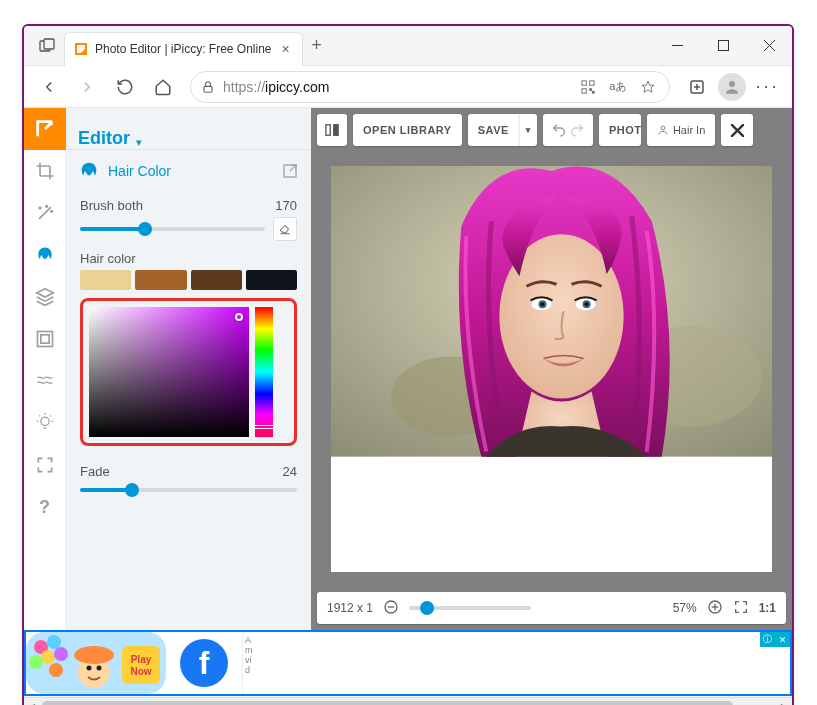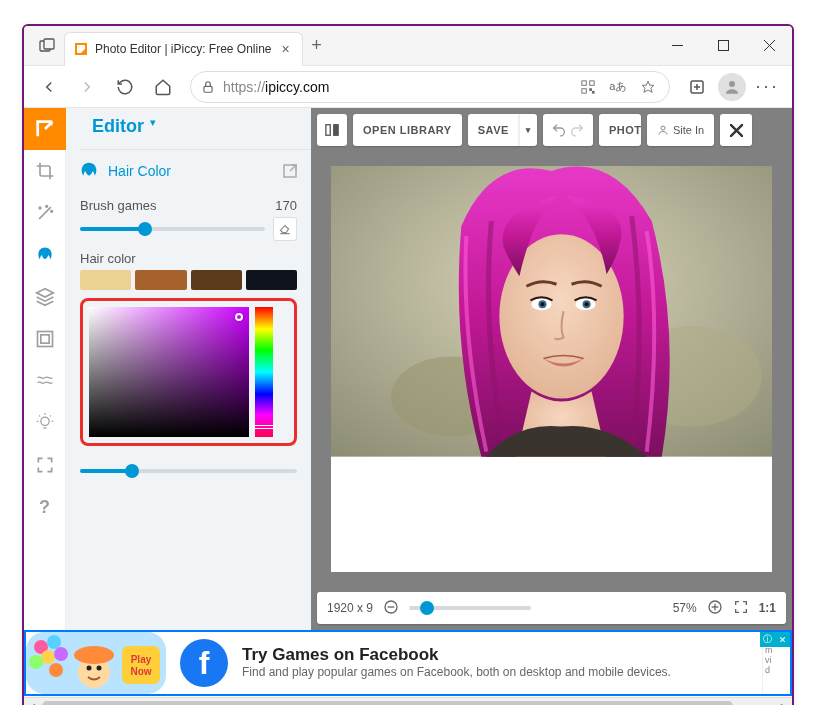--- a/index.html
+++ b/index.html
@@ -39,21 +39,21 @@
   .page { display: flex; height: calc(100% - 82px - 84px); background: #fff; position: relative; }
 
   .rail { width: 42px; background: #fff; border-right: 1px solid #eee; display: flex; flex-direction: column; align-items: center; padding-top: 0; }
   .logo-box { width: 42px; height: 42px; background: #ff8a00; display: flex; align-items: center; justify-content: center; }
   .logo-box svg { width: 22px; height: 22px; }
   .rail-icon { width: 42px; height: 42px; display: flex; align-items: center; justify-content: center; color: #9e9e9e; }
   .rail-icon.active { color: #0097d6; }
   .rail-icon svg { width: 20px; height: 20px; }
 
   .sidebar { width: 245px; background: #f1f4f6; padding: 0; overflow: hidden; }
-  .sidebar-header { height: 42px; display: flex; align-items: flex-start; padding: 8px 12px; border-bottom: 1px solid #e0e4e7; margin-left: 14px; }
+  .sidebar-header { height: 42px; display: flex; align-items: flex-end; padding: 0 12px; border-bottom: 1px solid #e0e4e7; }
   .sidebar-header .editor { font-size: 18px; font-weight: bold; color: #0097d6; }
   .sidebar-header .chev { margin-left: 6px; color: #0097d6; font-size: 11px; }
   .tool-header { height: 42px; display: flex; align-items: center; padding: 0 12px; gap: 8px; }
   .tool-header .hicon { width: 22px; height: 22px; }
   .tool-header .hname { color: #0097d6; font-size: 14px; font-weight: 500; }
   .tool-header .expand { margin-left: auto; width: 18px; height: 18px; color: #aaa; }
   .panel { padding: 6px 14px; }
   .row { display: flex; align-items: center; justify-content: space-between; font-size: 13px; color: #555; margin-bottom: 4px; }
   .slider-row { display: flex; align-items: center; gap: 8px; margin-bottom: 10px; }
   .slider { position: relative; height: 14px; flex: 1; }
@@ -288,21 +288,21 @@
           </svg>
         <span class="hname">Hair Color</span>
         <svg class="expand" viewBox="0 0 24 24" fill="none" stroke="currentColor" stroke-width="2">
             <rect x="4" y="4" width="16" height="16"></rect>
             <polyline points="14 4 20 4 20 10"></polyline>
             <line x1="20" y1="4" x2="12" y2="12"></line>
           </svg>
       </div>
       <div class="panel">
         <div class="row">
-          <span>Brush games</span>
+          <span>Brush both</span>
           <span>170</span>
         </div>
         <div class="slider-row">
           <div class="slider">
             <div class="slider-track"></div>
             <div class="slider-fill" style="width:35%"></div>
             <div class="slider-thumb" style="left:35%"></div>
           </div>
           <div class="eraser">
             <svg width="14" height="14" viewBox="0 0 24 24" fill="none" stroke="#888" stroke-width="2">
@@ -322,20 +322,24 @@
         </div>
         <div class="picker-wrap">
           <div class="sat-val">
             <div class="sv-cursor"></div>
           </div>
           <div class="hue">
             <div class="hue-cursor"></div>
           </div>
         </div>
         <div style="height:18px"></div>
+        <div class="row">
+          <span>Fade</span>
+          <span>24</span>
+        </div>
         <div class="slider">
           <div class="slider-track"></div>
           <div class="slider-fill" style="width:24%"></div>
           <div class="slider-thumb" style="left:24%"></div>
         </div>
       </div>
     </div>
 
     <div class="canvas-area">
       <div class="canvas-toolbar">
@@ -361,21 +365,21 @@
               <path d="M15 14l5-5-5-5"></path>
               <path d="M20 9H10a6 6 0 0 0 0 12"></path>
             </svg>
         </div>
         <div class="ct-btn" style="overflow:hidden;max-width:42px">PHOTO</div>
         <div class="ct-signin">
           <svg width="12" height="12" viewBox="0 0 24 24" fill="none" stroke="#888" stroke-width="2">
               <circle cx="12" cy="8" r="4"></circle>
               <path d="M4 21c0-4 4-6 8-6s8 2 8 6"></path>
             </svg>
-          <span>Site In</span>
+          <span>Hair In</span>
         </div>
         <div class="ct-close">
           <svg width="13" height="13" viewBox="0 0 11 11">
               <line x1="0" y1="0" x2="11" y2="11" stroke="#333" stroke-width="2"></line>
               <line x1="11" y1="0" x2="0" y2="11" stroke="#333" stroke-width="2"></line>
             </svg>
         </div>
       </div>
 
       <div class="canvas-img">
@@ -426,21 +430,21 @@
 
           <path d="M212 192 q20 10 40 0 q-20 16 -40 0z" fill="#c97764"></path>
           <path d="M212 192 q20 -6 40 0" stroke="#a85a4a" stroke-width="1.5" fill="none"></path>
 
           <path d="M200 225 q30 20 60 0 l15 65 l-90 0 z" fill="url(#skin)"></path>
           <path d="M155 290 q30 -35 75 -30 q45 -5 85 30 z" fill="#3a342e"></path>
         </svg>
       </div>
 
       <div class="canvas-status">
-        <span>1920 x 9</span>
+        <span>1912 x 1</span>
         <div><svg width="16" height="16" viewBox="0 0 24 24" fill="none" stroke="#666" stroke-width="2">
               <circle cx="12" cy="12" r="9"></circle>
               <line x1="7" y1="12" x2="17" y2="12"></line>
             </svg></div>
         <div class="cs-slider">
           <div class="slider-track"></div>
           <div class="slider-thumb" style="left:15%"></div>
         </div>
         <span class="cs-spacer"></span>
         <span>57%</span>
@@ -476,24 +480,20 @@
           <path d="M62 45 q6 5 12 0" stroke="#a05a2a" stroke-width="2" fill="none"></path>
         <ellipse cx="68" cy="23" rx="20" ry="9" fill="#ff8a3a"></ellipse>
         <rect x="96" y="14" width="38" height="38" rx="6" fill="#ffcf3a"></rect>
         <text x="115" y="31" text-anchor="middle" font-size="10" font-weight="bold" fill="#d83a3a">Play</text>
         <text x="115" y="43" text-anchor="middle" font-size="10" font-weight="bold" fill="#d83a3a">Now</text>
       </svg>
     </div>
     <div class="fb-circle">
         <span>f</span>
       </div>
-    <div class="ad-text">
-      <div class="ad-title">Try Games on Facebook</div>
-      <div class="ad-sub">Find and play popular games on Facebook, both on desktop and mobile devices.</div>
-    </div>
     <div class="ad-side">A<br>m<br>vi<br>d</div>
     <div class="ad-badge">
         <div>ⓘ</div>
         <div>✕</div>
       </div>
   </div>
 
   <div class="hscroll">
     <div class="hscroll-arrow">◄</div>
     <div class="hscroll-thumb"></div>

